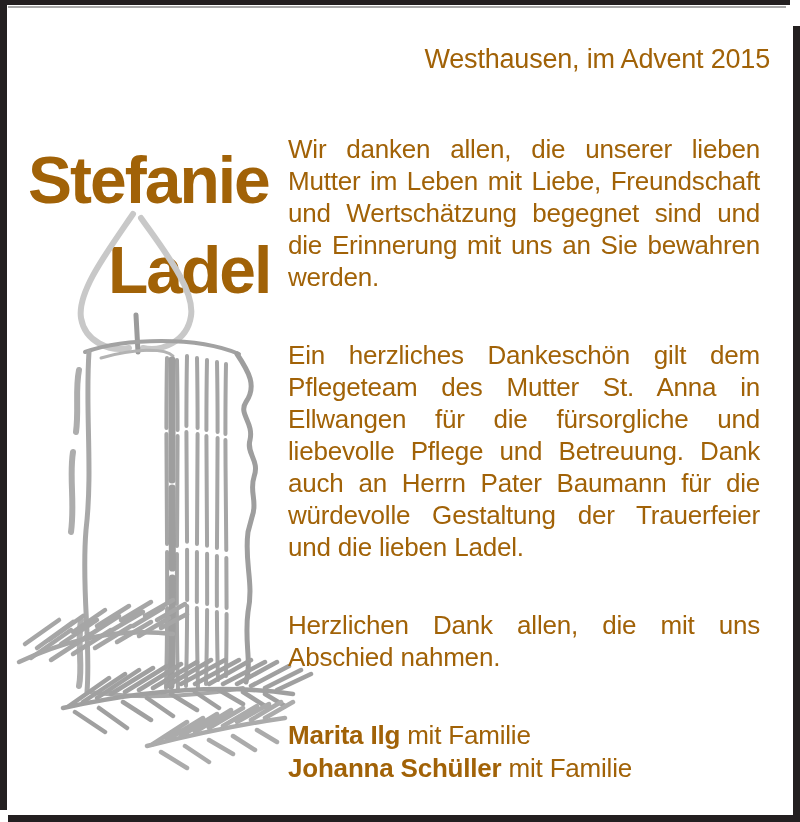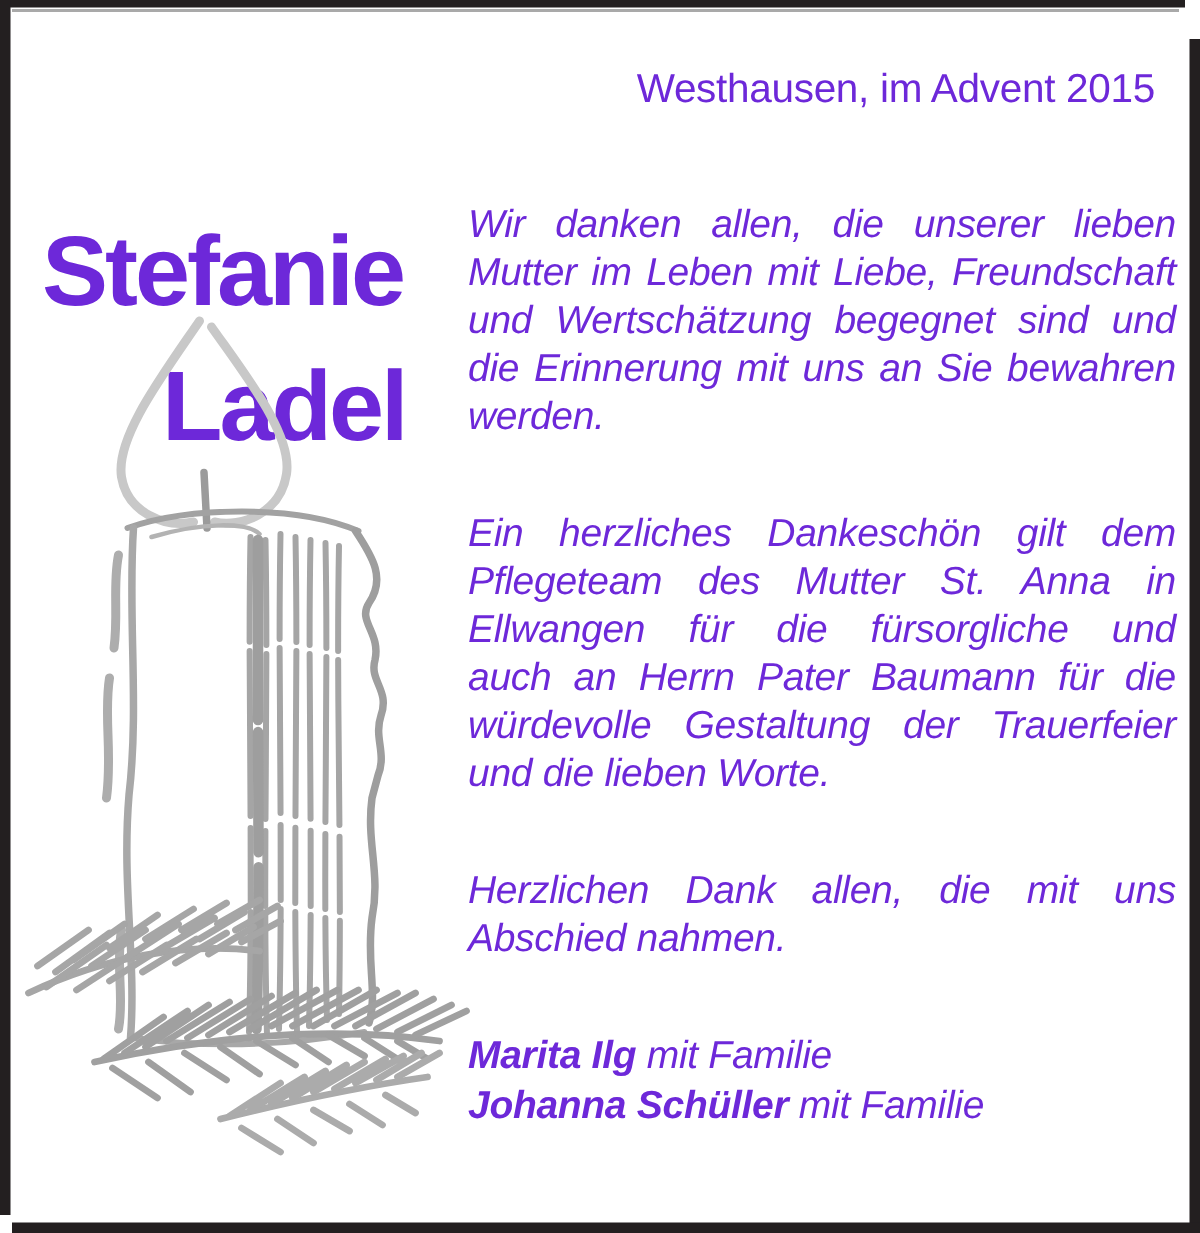--- a/index.html
+++ b/index.html
@@ -1,39 +1,39 @@
 <!DOCTYPE html>
 <html><head>
 <meta charset="utf-8">
 <style>
   html,body{margin:0;padding:0;background:#ffffff;}
   #clipping{
     position:relative;width:800px;height:822px;background:#ffffff;overflow:hidden;
-    font-family:"Liberation Sans","DejaVu Sans",sans-serif;color:#6d28d9;
+    font-family:"Liberation Sans","DejaVu Sans",sans-serif;color:#a16207;
   }
   
   .bar{position:absolute;background:#231f20;}
   #bar-top{left:0;top:0;width:790px;height:5px;}
   #bar-left{left:0;top:0;width:7px;height:810px;}
   #bar-right{right:0;top:26px;width:7px;height:796px;}
   #bar-bottom{left:8px;bottom:0;width:792px;height:7px;}
   #hairline{position:absolute;left:8px;top:6px;width:778px;height:2px;background:#a9a9a9;}
   
   #dateline{
     position:absolute;top:44px;right:30px;font-size:27px;letter-spacing:-0.2px;
     white-space:nowrap;
   }
   
   .deceased{position:absolute;font-weight:700;font-size:66px;letter-spacing:-2px;line-height:1;}
   #name-first{left:28px;top:147px;}
   #name-last{left:108px;top:237px;}
   
   #candle-art{position:absolute;left:15px;top:200px;width:300px;height:575px;}
   
-  #body-col{position:absolute;left:312px;top:133px;width:472px;font-style:italic;}
+  #body-col{position:absolute;left:288px;top:133px;width:472px;}
   .para{margin:0 0 46px 0;}
   .line{
     font-size:26px;line-height:32px;letter-spacing:-0.2px;
     text-align:justify;text-align-last:justify;
   }
   .line.last{text-align-last:left;}
   #signatures{margin-top:28px;}
   .sig-row{font-size:26px;line-height:33px;letter-spacing:-0.2px;}
   .sig-name{font-weight:700;}
 </style>
@@ -110,23 +110,24 @@
           <div class="line">Wir danken allen, die unserer lieben</div>
           <div class="line">Mutter im Leben mit Liebe, Freundschaft</div>
           <div class="line">und Wertschätzung begegnet sind und</div>
           <div class="line">die Erinnerung mit uns an Sie bewahren</div>
           <div class="line last">werden.</div>
         </div>
         <div class="para">
           <div class="line">Ein herzliches Dankeschön gilt dem</div>
           <div class="line">Pflegeteam des Mutter St. Anna in</div>
           <div class="line">Ellwangen für die fürsorgliche und</div>
+          <div class="line">liebevolle Pflege und Betreuung. Dank</div>
           <div class="line">auch an Herrn Pater Baumann für die</div>
           <div class="line">würdevolle Gestaltung der Trauerfeier</div>
-          <div class="line last">und die lieben Worte.</div>
+          <div class="line last">und die lieben Ladel.</div>
         </div>
         <div class="para">
           <div class="line">Herzlichen Dank allen, die mit uns</div>
           <div class="line last">Abschied nahmen.</div>
         </div>
       </div>
     <div id="signatures">
         <div class="sig-row"><span class="sig-name">Marita Ilg</span><span> mit Familie</span></div>
         <div class="sig-row"><span class="sig-name">Johanna Schüller</span><span> mit Familie</span></div>
       </div>

